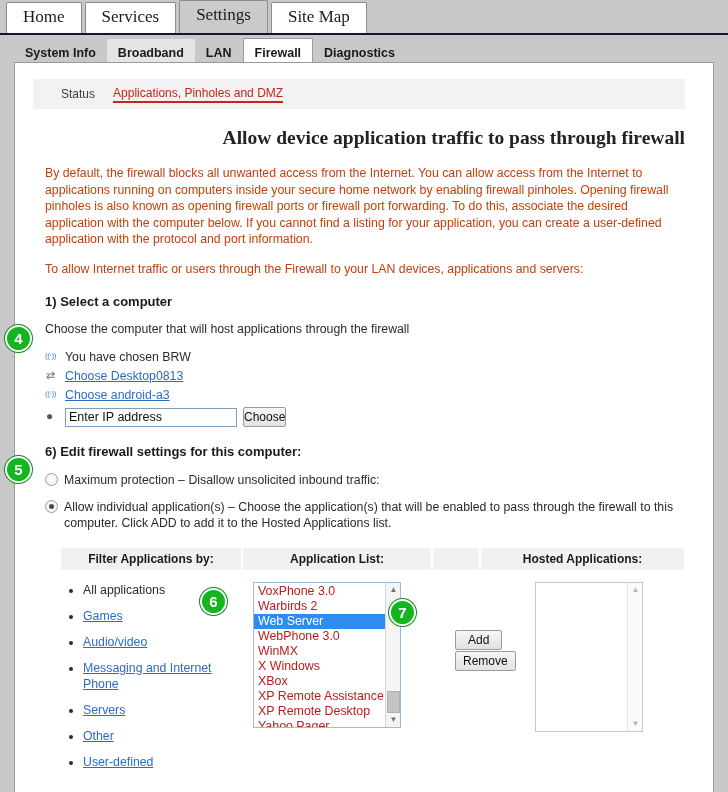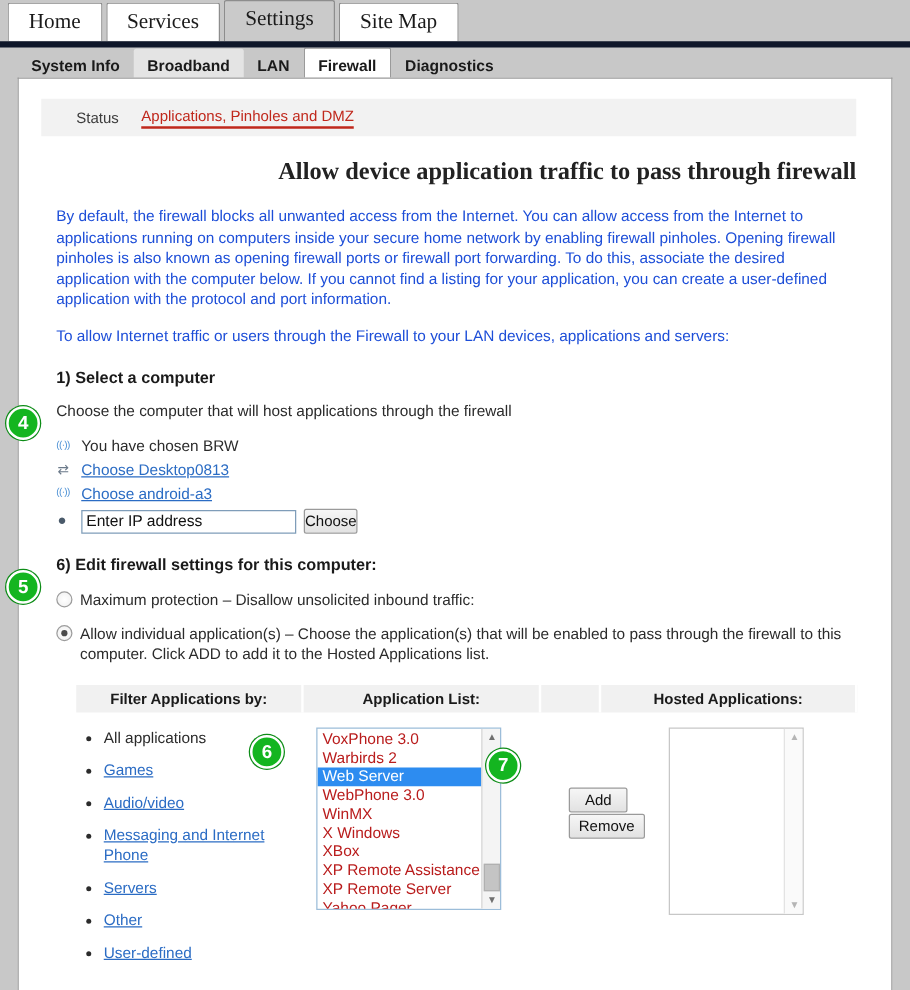--- a/index.html
+++ b/index.html
@@ -43,21 +43,21 @@
     font-weight: normal;
     height: 33px;
     padding-bottom: 7px;
   }
 
   
   .subtabs {
     position: absolute; left: 0; top: 33px;
     width: 728px; height: 34px;
     background: #c8c8c8;
-    border-top: 5px solid #0f172a;
+    border-top: 2px solid #0f172a;
     display: flex; align-items: flex-end;
     padding-left: 14px;
   }
   .subtab {
     font-size: 12.5px; font-weight: bold;
     color: #1a1a1a;
     padding: 6px 11px 6px 11px;
     line-height: 16px;
     height: 28px;
     cursor: pointer;
@@ -112,21 +112,21 @@
     font-size: 19.5px;
     font-weight: bold;
     color: #222;
     margin: 18px 0 16px 12px;
     text-align: right;
   }
 
   p.body {
     font-size: 12.3px;
     line-height: 16.5px;
-    color: #1d4ed8;
+    color: #c2410c;
     margin: 0 0 13px 12px;
     width: 630px;
   }
 
   h2.step {
     font-size: 13px;
     font-weight: bold;
     color: #1a1a1a;
     margin: 17px 0 13px 12px;
   }
@@ -498,21 +498,21 @@
           <div class="listbox">
             <div class="items">
               <div class="item">VoxPhone 3.0</div>
               <div class="item">Warbirds 2</div>
               <div class="item selected">Web Server</div>
               <div class="item">WebPhone 3.0</div>
               <div class="item">WinMX</div>
               <div class="item">X Windows</div>
               <div class="item">XBox</div>
               <div class="item">XP Remote Assistance</div>
-              <div class="item">XP Remote Server</div>
+              <div class="item">XP Remote Desktop</div>
               <div class="item">Yahoo Pager</div>
             </div>
             <div class="sbar">
               <div class="arrow up">▲</div>
               <div class="thumb" style="top:108px;"></div>
               <div class="arrow down">▼</div>
             </div>
           </div>
         </div>
 

